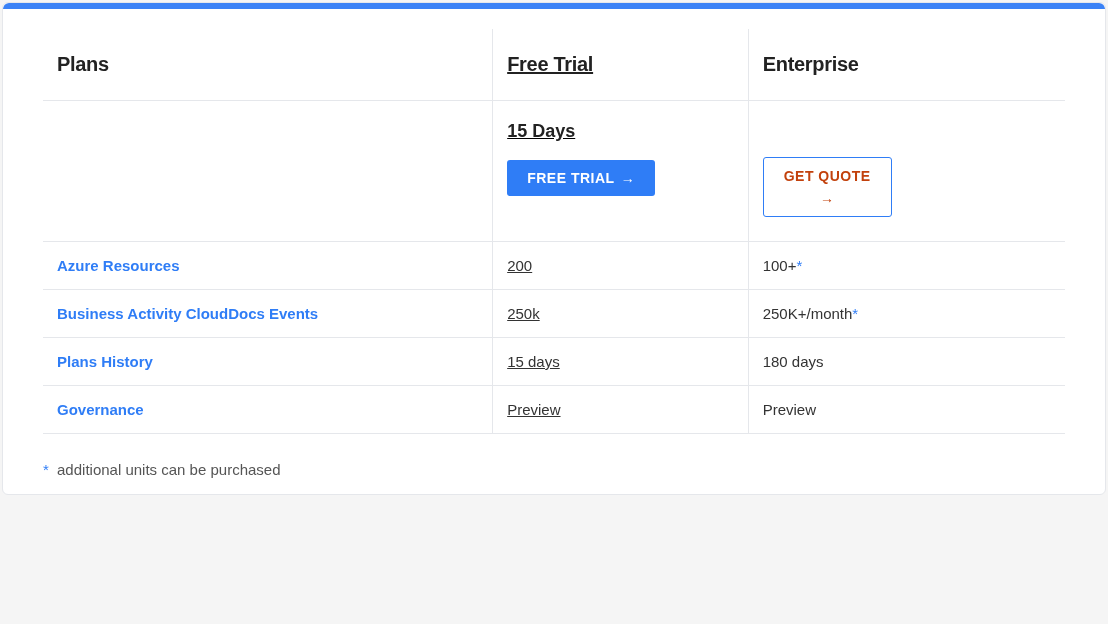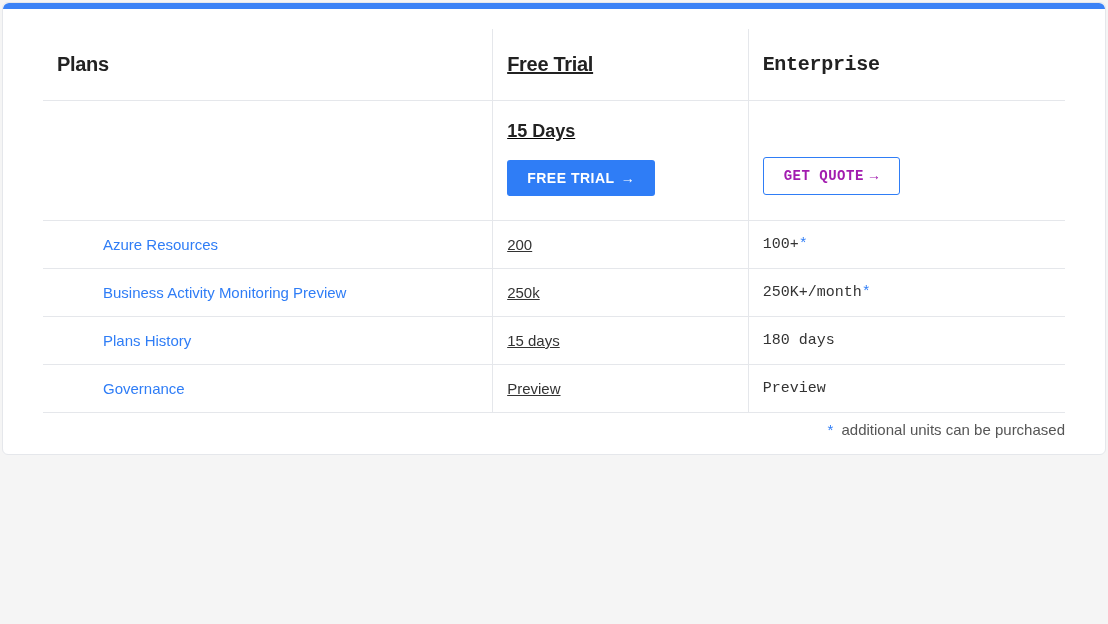--- a/index.html
+++ b/index.html
@@ -41,21 +41,20 @@
     th:first-child, td:first-child {
       width: 44%;
     }
     th:nth-child(2), td:nth-child(2) {
       width: 25%;
       text-decoration: underline;
     }
     th:nth-child(3), td:nth-child(3) {
       width: 31%;
       border-right: none;
-      font-family: Liberation Mono, monospace;
     }
     thead th {
       font-size: 20px;
       font-weight: 700;
       color: #222;
       padding: 24px 14px;
       letter-spacing: -0.3px;
     }
     .cta-row td {
       padding: 20px 14px 24px 14px;
@@ -79,45 +78,44 @@
       cursor: pointer;
       border: none;
       font-family: inherit;
     }
     .btn-primary {
       background: #2f7df6;
       color: #fff;
     }
     .btn-outline {
       background: #fff;
-      color: #a21caf;
+      color: #c2410c;
       border: 1.5px solid #2f7df6;
+      flex-direction: column;
     }
     .btn .arrow {
       display: inline-block;
     }
     tbody.data-rows td {
       padding: 15px 14px;
       font-size: 15px;
       color: #333;
     }
     tbody.data-rows td:first-child a {
       color: #2f7df6;
       text-decoration: none;
-      font-weight: 400;
-      margin-left: 46px;
+      font-weight: 700;
     }
     .star {
       color: #2f7df6;
     }
     .footnote {
-      text-align: right;
       font-size: 15px;
       color: #555;
-      margin-top: 8px;
+      margin-top: 27px;
     }
     .footnote .star {
       margin-right: 4px;
     }
   </style>
 </head>
 <body>
 
 <div class="card">
   <div class="top-bar"></div>
@@ -149,21 +147,21 @@
           </td>
         </tr>
       </tbody>
       <tbody class="data-rows" id="data-rows">
       <tr>
             <td><a href="#">Azure Resources</a></td>
             <td>200</td>
             <td>100+<span class="star">*</span></td>
           </tr>
           <tr>
-            <td><a href="#">Business Activity Monitoring Preview</a></td>
+            <td><a href="#">Business Activity CloudDocs Events</a></td>
             <td>250k</td>
             <td>250K+/month<span class="star">*</span></td>
           </tr>
           <tr>
             <td><a href="#">Plans History</a></td>
             <td>15 days</td>
             <td>180 days</td>
           </tr>
           <tr>
             <td><a href="#">Governance</a></td>

